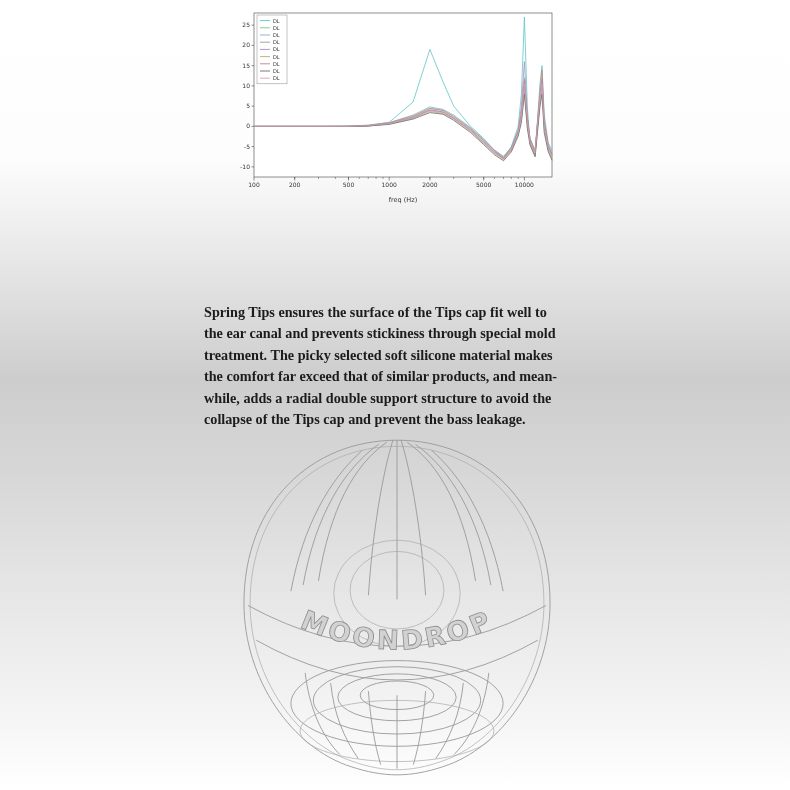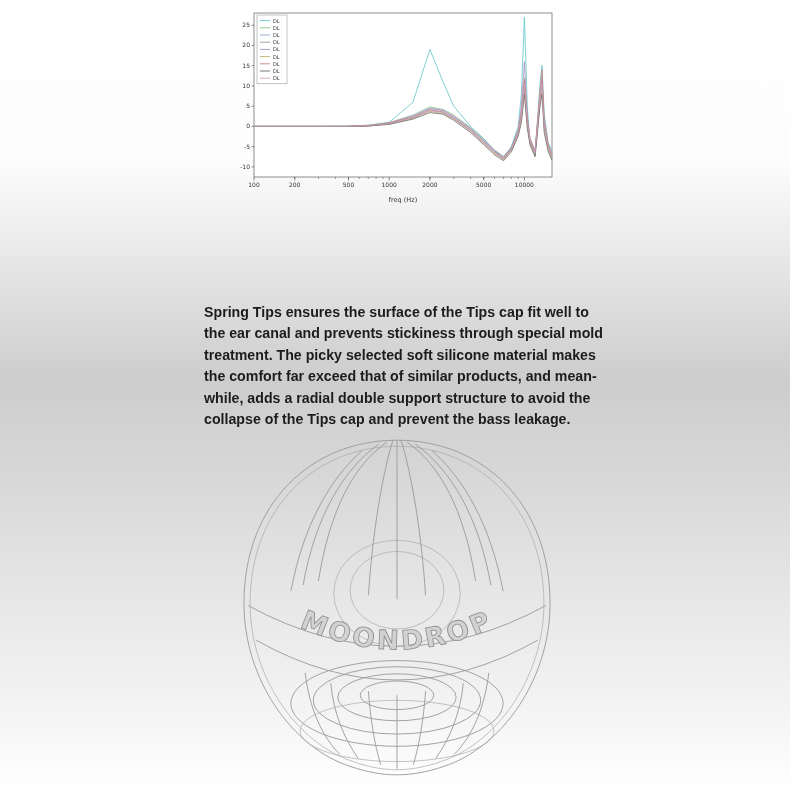--- a/index.html
+++ b/index.html
@@ -5,21 +5,21 @@
   html,body{margin:0;padding:0;background:#ffffff;}
   .page{
     position:relative;width:790px;height:790px;overflow:hidden;
     background:linear-gradient(180deg,#ffffff 0%,#fdfdfd 20%,#e7e7e7 33%,#cdcdcd 48%,#d7d7d7 60%,#e7e7e7 76%,#f4f4f4 90%,#ffffff 100%);
     font-family:"DejaVu Sans",sans-serif;
   }
   .chart-wrap{position:absolute;left:228px;top:5px;width:330px;height:200px;}
   .chart-wrap svg{display:block;width:330px;height:200px;}
   .description{
     position:absolute;left:204px;top:280px;width:400px;
-    font-family:Liberation Sans, sans-serif;font-weight:700;
+    font-family:Liberation Serif, serif;font-weight:700;
     font-size:14.2px;line-height:21.5px;color:#1c1c1c;
     white-space:pre-line;
   }
   .wireframe{position:absolute;left:233px;top:430px;width:328px;height:352px;}
   .wireframe svg{display:block;width:328px;height:352px;}
   .wf{fill:none;stroke:#9b9b9b;stroke-width:0.9;}
   .wf-light{fill:none;stroke:#ababab;stroke-width:0.7;}
   .brand{
     font-family:"DejaVu Sans",sans-serif;font-weight:bold;font-size:26px;
     letter-spacing:3px;fill:#d2d2d2;stroke:#8f8f8f;stroke-width:0.8;

